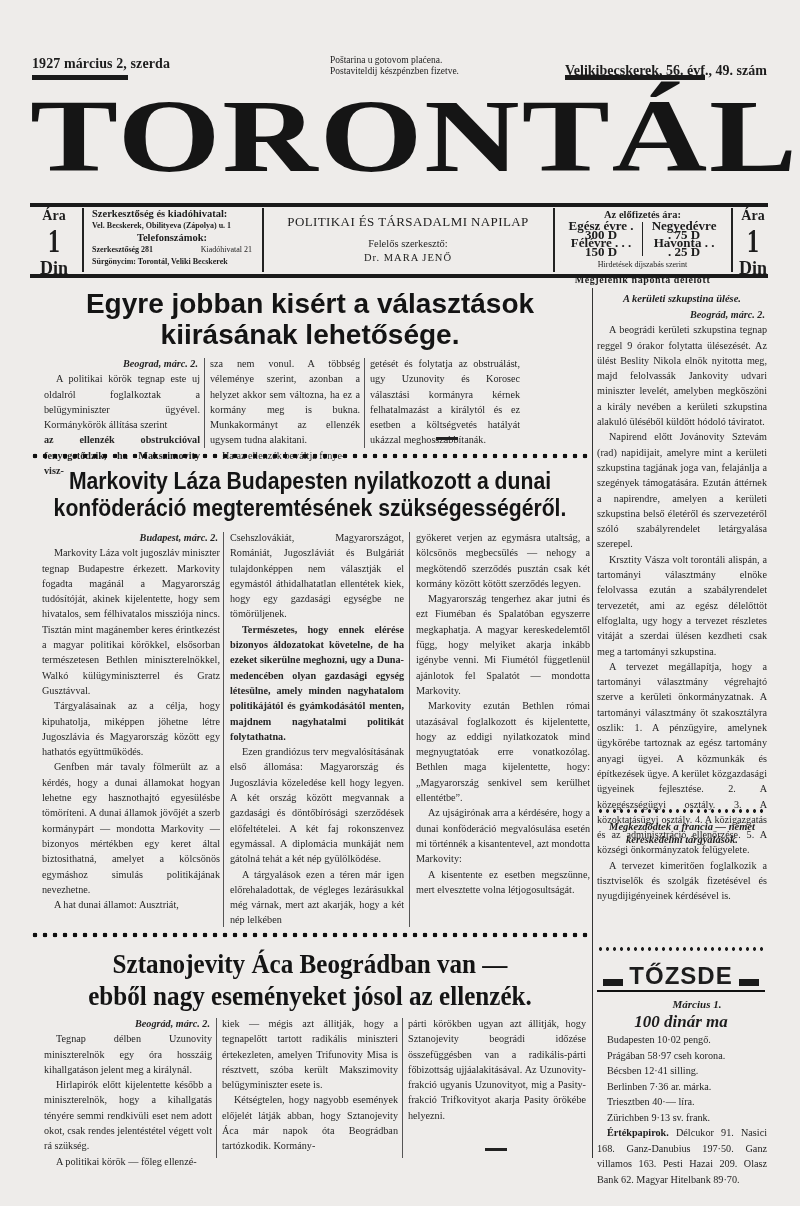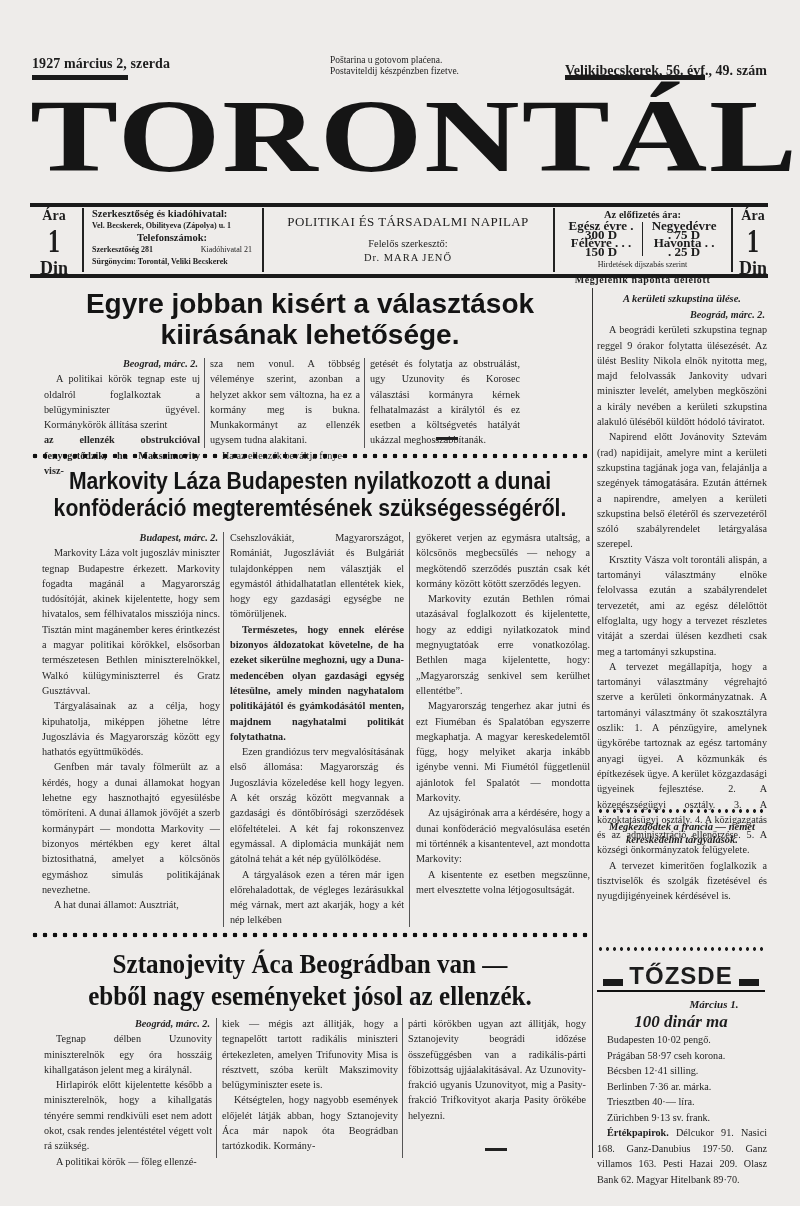--- a/index.html
+++ b/index.html
@@ -89,21 +89,21 @@
   .tozsde {
     left: 597px; top: 962px; width: 168px; height: 30px;
     border-bottom: 2px solid #111;
     display: flex; align-items: center; justify-content: center;
   }
   .tozsde span.t {
     font-family: "Liberation Sans", "DejaVu Sans", sans-serif; font-weight: bold;
     font-size: 24px; letter-spacing: 1px;
   }
   .tz-bar { height: 7px; width: 30px; background: #1a1a1a; margin: 0 6px; align-self: flex-end; margin-bottom: 4px; }
-  .bourse-date { left: 630px; top: 998px; width: 168px; text-align: center; font-style: italic; font-weight: bold; font-size: 11px; }
+  .bourse-date { left: 613px; top: 998px; width: 168px; text-align: center; font-style: italic; font-weight: bold; font-size: 11px; }
   .bourse-rate { left: 597px; top: 1012px; width: 168px; text-align: center; font-style: italic; font-weight: bold; font-size: 17px; }
   .rates { left: 607px; top: 1032px; width: 160px; font-size: 10.2px; line-height: 15.5px; }
 </style>
 </head>
 <body>
 
 <div class="abs topdate">1927 március 2, szerda</div>
 <div class="abs topdate-rule"></div>
 <div class="abs toppost">
   <div>Poštarina u gotovom plaćena.</div>
@@ -197,22 +197,22 @@
 <div class="abs colrule" style="left:223px; top:532px; height:395px;"></div>
 <div class="abs col" style="left:230px; top:530px; width:174px;">
   <p class="noind">Csehszlovákiát, Magyarországot, Romániát, Jugoszláviát és Bulgáriát tulajdonképpen nem választják el egymástól áthidalhatatlan ellentétek kiek, hogy egy gazdasági egységbe ne tömörüljenek.</p>
   <p style="font-weight:bold;">Természetes, hogy ennek elérése bizonyos áldozatokat követelne, de ha ezeket sikerülne meghozni, ugy a Duna-medencében olyan gazdasági egység létesülne, amely minden nagyhatalom politikájától és gyámkodásától menten, majdnem nagyhatalmi politikát folytathatna.</p>
   <p>Ezen grandiózus terv megvalósításának első állomása: Magyarország és Jugoszlávia közeledése kell hogy legyen. A két ország között megvannak a gazdasági és döntőbírósági szerződések előfeltételei. A két faj rokonszenvez egymással. A diplomácia munkáját nem gátolná tehát a két nép gyülölködése.</p>
   <p>A tárgyalások ezen a téren már igen előrehaladottak, de végleges lezárásukkal még várnak, mert azt akarják, hogy a két nép lelkében</p>
 </div>
 <div class="abs colrule" style="left:409px; top:532px; height:395px;"></div>
 <div class="abs col" style="left:416px; top:530px; width:174px;">
   <p class="noind">gyökeret verjen az egymásra utaltság, a kölcsönös megbecsülés — nehogy a megkötendő szerződés pusztán csak két kormány között kötött szerződés legyen.</p>
+  <p>Magyarország tengerhez akar jutni és ezt Fiuméban és Spalatóban egyszerre megkaphatja. A magyar kereskedelemtől függ, hogy melyiket akarja inkább igénybe venni. Mi Fiumétól függetlenül ajánlotok fel Spalatót — mondotta Markovity.</p>
   <p>Markovity ezután Bethlen római utazásával foglalkozott és kijelentette, hogy az eddigi nyilatkozatok mind megnyugtatóak erre vonatkozólag. Bethlen maga kijelentette, hogy: „Magyarország senkivel sem kerülhet ellentétbe”.</p>
-  <p>Magyarország tengerhez akar jutni és ezt Fiuméban és Spalatóban egyszerre megkaphatja. A magyar kereskedelemtől függ, hogy melyiket akarja inkább igénybe venni. Mi Fiumétól függetlenül ajánlotok fel Spalatót — mondotta Markovity.</p>
   <p>Az ujságirónak arra a kérdésére, hogy a dunai konföderáció megvalósulása esetén mi történnék a kisantentevel, azt mondotta Markovity:</p>
   <p>A kisentente ez esetben megszünne, mert elvesztette volna létjogosultságát.</p>
 </div>
 
 <div class="abs dots" style="left:30px; top:931px; width:560px;"></div>
 
 <div class="abs headline" style="left:30px; top:948px; width:560px; font-size:27px; line-height:32px; font-family:'Liberation Serif','DejaVu Serif',serif; transform:scaleX(0.93); transform-origin:center top;">
   <div>Sztanojevity Áca Beográdban van —</div>
   <div>ebből nagy eseményeket jósol az ellenzék.</div>
 </div>

